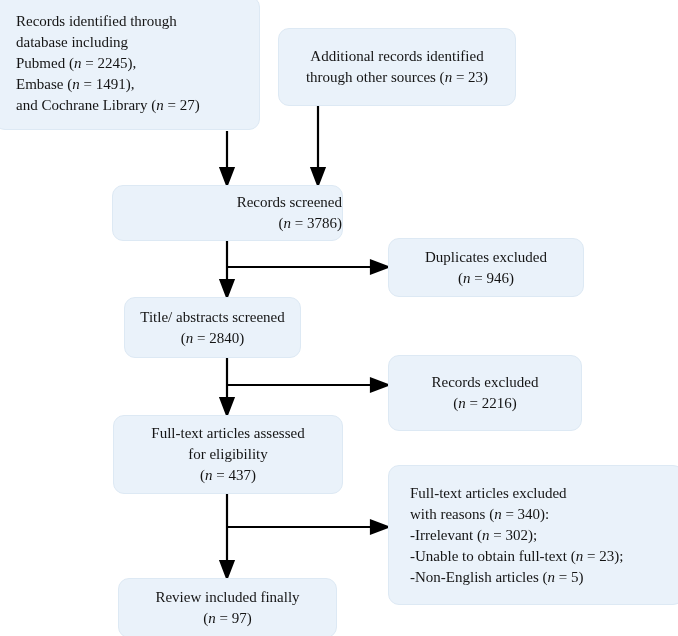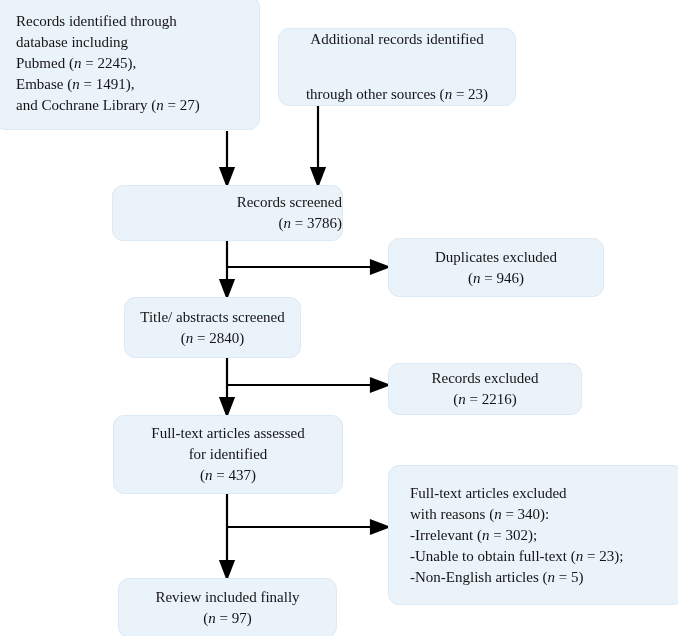--- a/index.html
+++ b/index.html
@@ -80,48 +80,48 @@
   </svg>
 
   <div class="box left pad-left" style="left:-6px; top:-4px; width:266px; height:134px;">
     <span class="line">Records identified through</span>
     <span class="line">database including</span>
     <span class="line">Pubmed (<i class="var">n</i> = 2245),</span>
     <span class="line">Embase  (<i class="var">n</i> = 1491),</span>
     <span class="line">and Cochrane Library  (<i class="var">n</i> = 27)</span>
   </div>
 
-  <div class="box center" style="left:278px; top:28px; width:238px; height:78px;justify-content:space-between;">
+  <div class="box center" style="left:278px; top:28px; width:238px; height:78px;">
     <span class="line">Additional records identified</span>
     <span class="line">through other sources (<i class="var">n</i> = 23)</span>
   </div>
 
   <div class="box center" style="left:112px; top:185px; width:231px; height:56px;align-items:flex-end;">
     <span class="line">Records screened</span>
     <span class="line">(<i class="var">n</i> = 3786)</span>
   </div>
 
-  <div class="box center" style="left:388px; top:238px; width:216px; height:59px;">
+  <div class="box center" style="left:388px; top:238px; width:196px; height:59px;">
     <span class="line">Duplicates excluded</span>
     <span class="line">(<i class="var">n</i> = 946)</span>
   </div>
 
   <div class="box center" style="left:124px; top:297px; width:177px; height:61px;">
     <span class="line">Title/ abstracts screened</span>
     <span class="line">(<i class="var">n</i> = 2840)</span>
   </div>
 
-  <div class="box center" style="left:388px; top:363px; width:194px; height:52px;">
+  <div class="box center" style="left:388px; top:355px; width:194px; height:76px;">
     <span class="line">Records excluded</span>
     <span class="line">(<i class="var">n</i> = 2216)</span>
   </div>
 
   <div class="box center" style="left:113px; top:415px; width:230px; height:79px;align-items:center;">
     <span class="line">Full-text articles assessed</span>
-    <span class="line">for identified</span>
+    <span class="line">for eligibility</span>
     <span class="line">(<i class="var">n</i> = 437)</span>
   </div>
 
   <div class="box left pad-left" style="left:388px; top:465px; width:296px; height:140px;">
     <span class="line">Full-text articles excluded</span>
     <span class="line">with reasons (<i class="var">n</i> = 340):</span>
     <span class="line">-Irrelevant (<i class="var">n</i> = 302);</span>
     <span class="line">-Unable to obtain full-text (<i class="var">n</i> = 23);</span>
     <span class="line">-Non-English articles (<i class="var">n</i> = 5)</span>
   </div>

